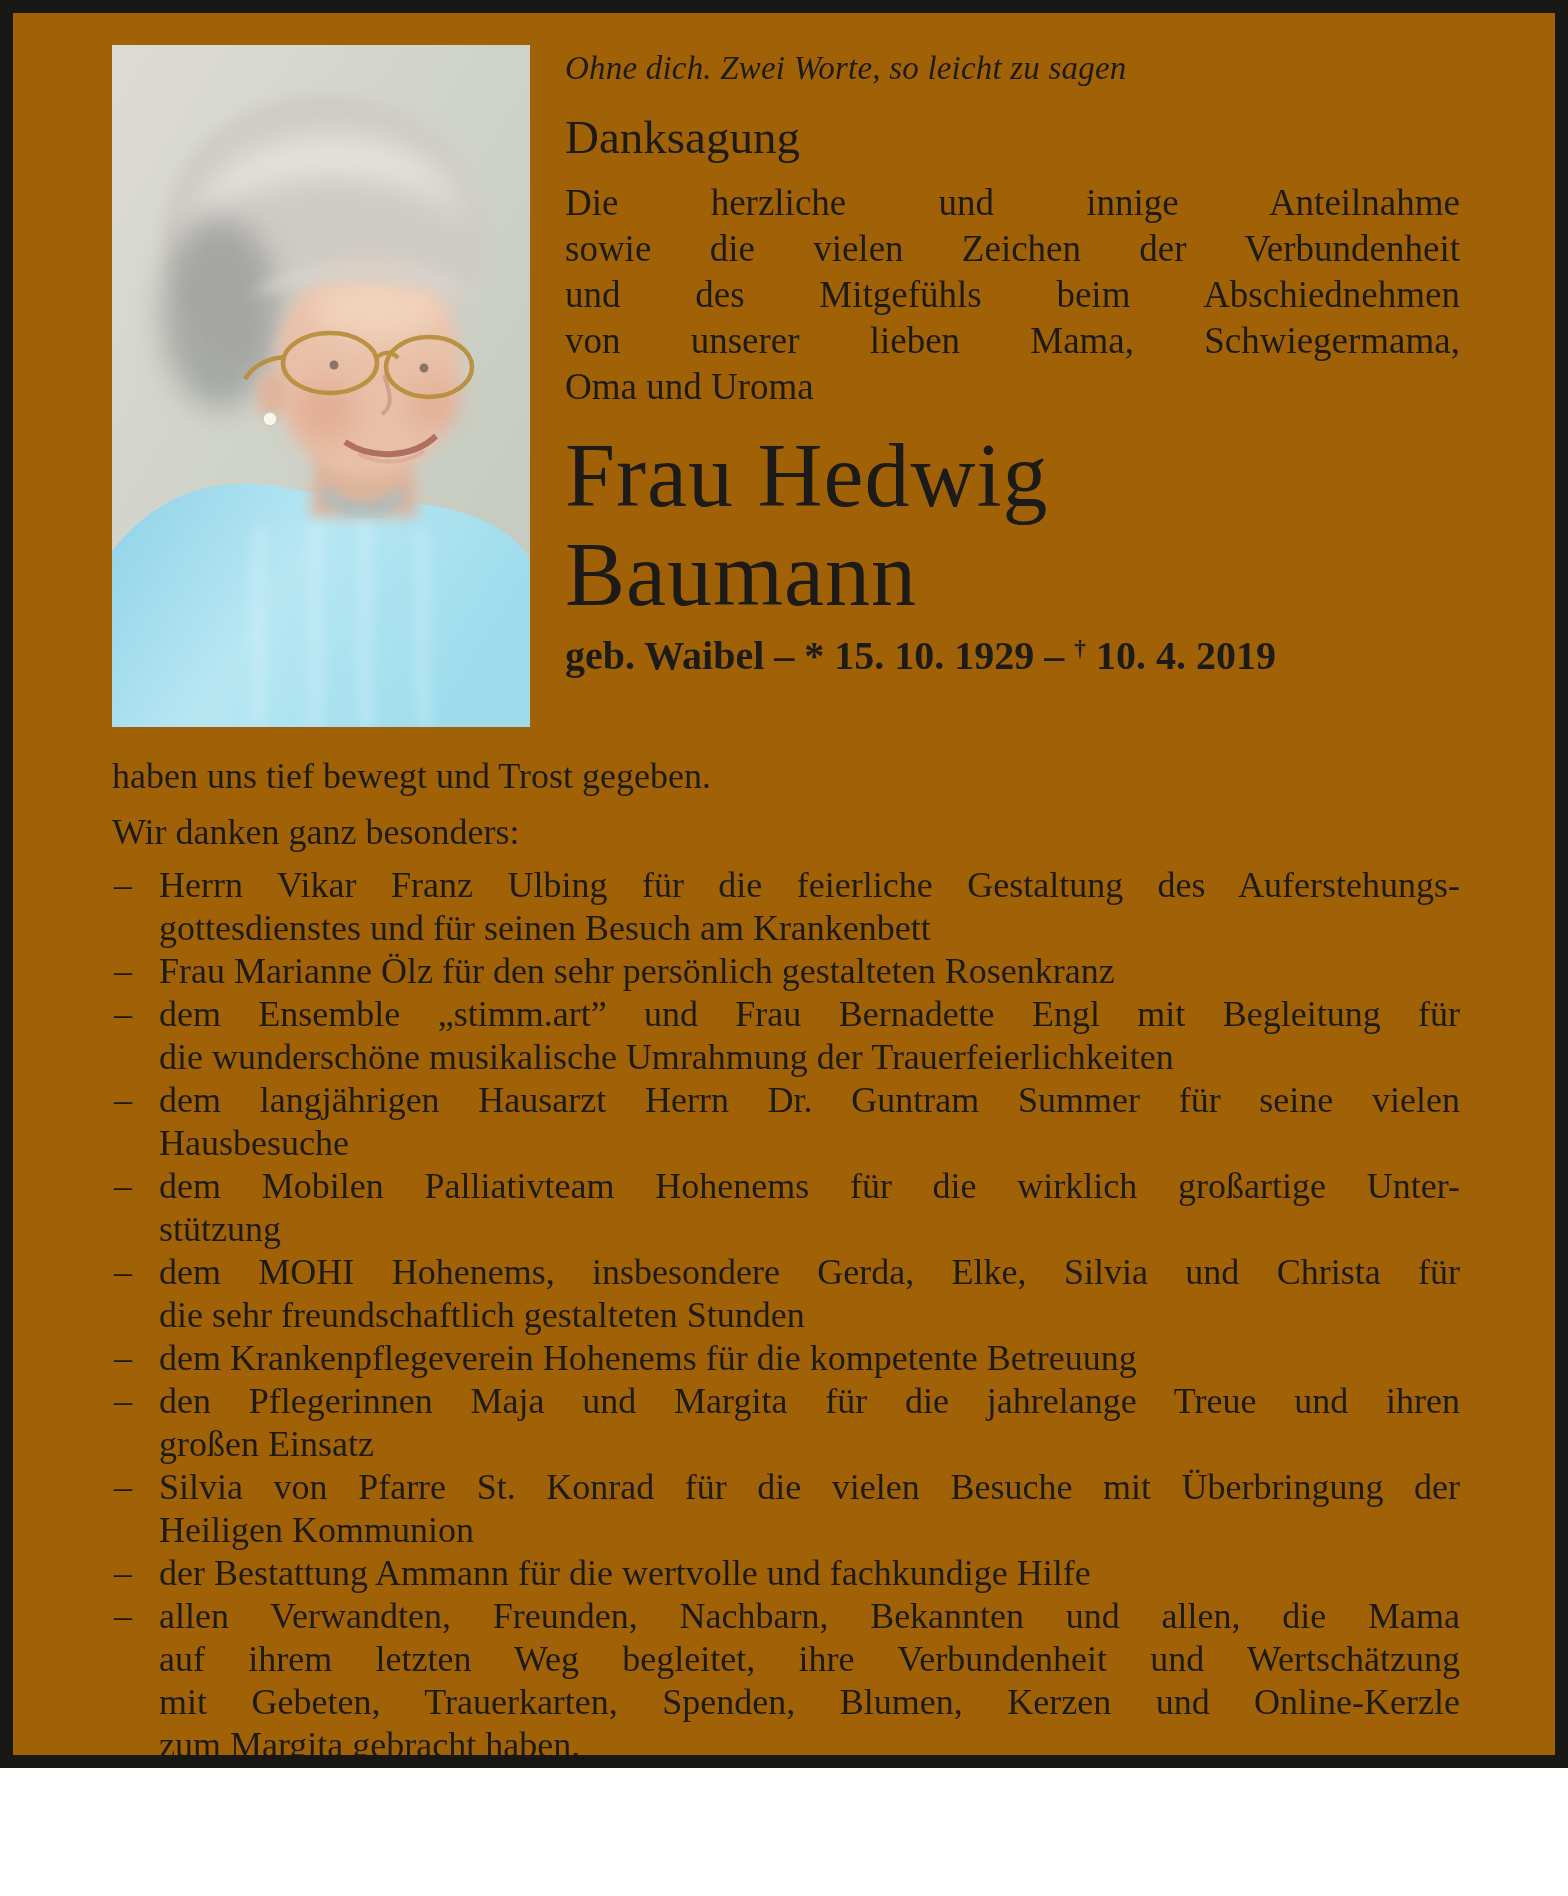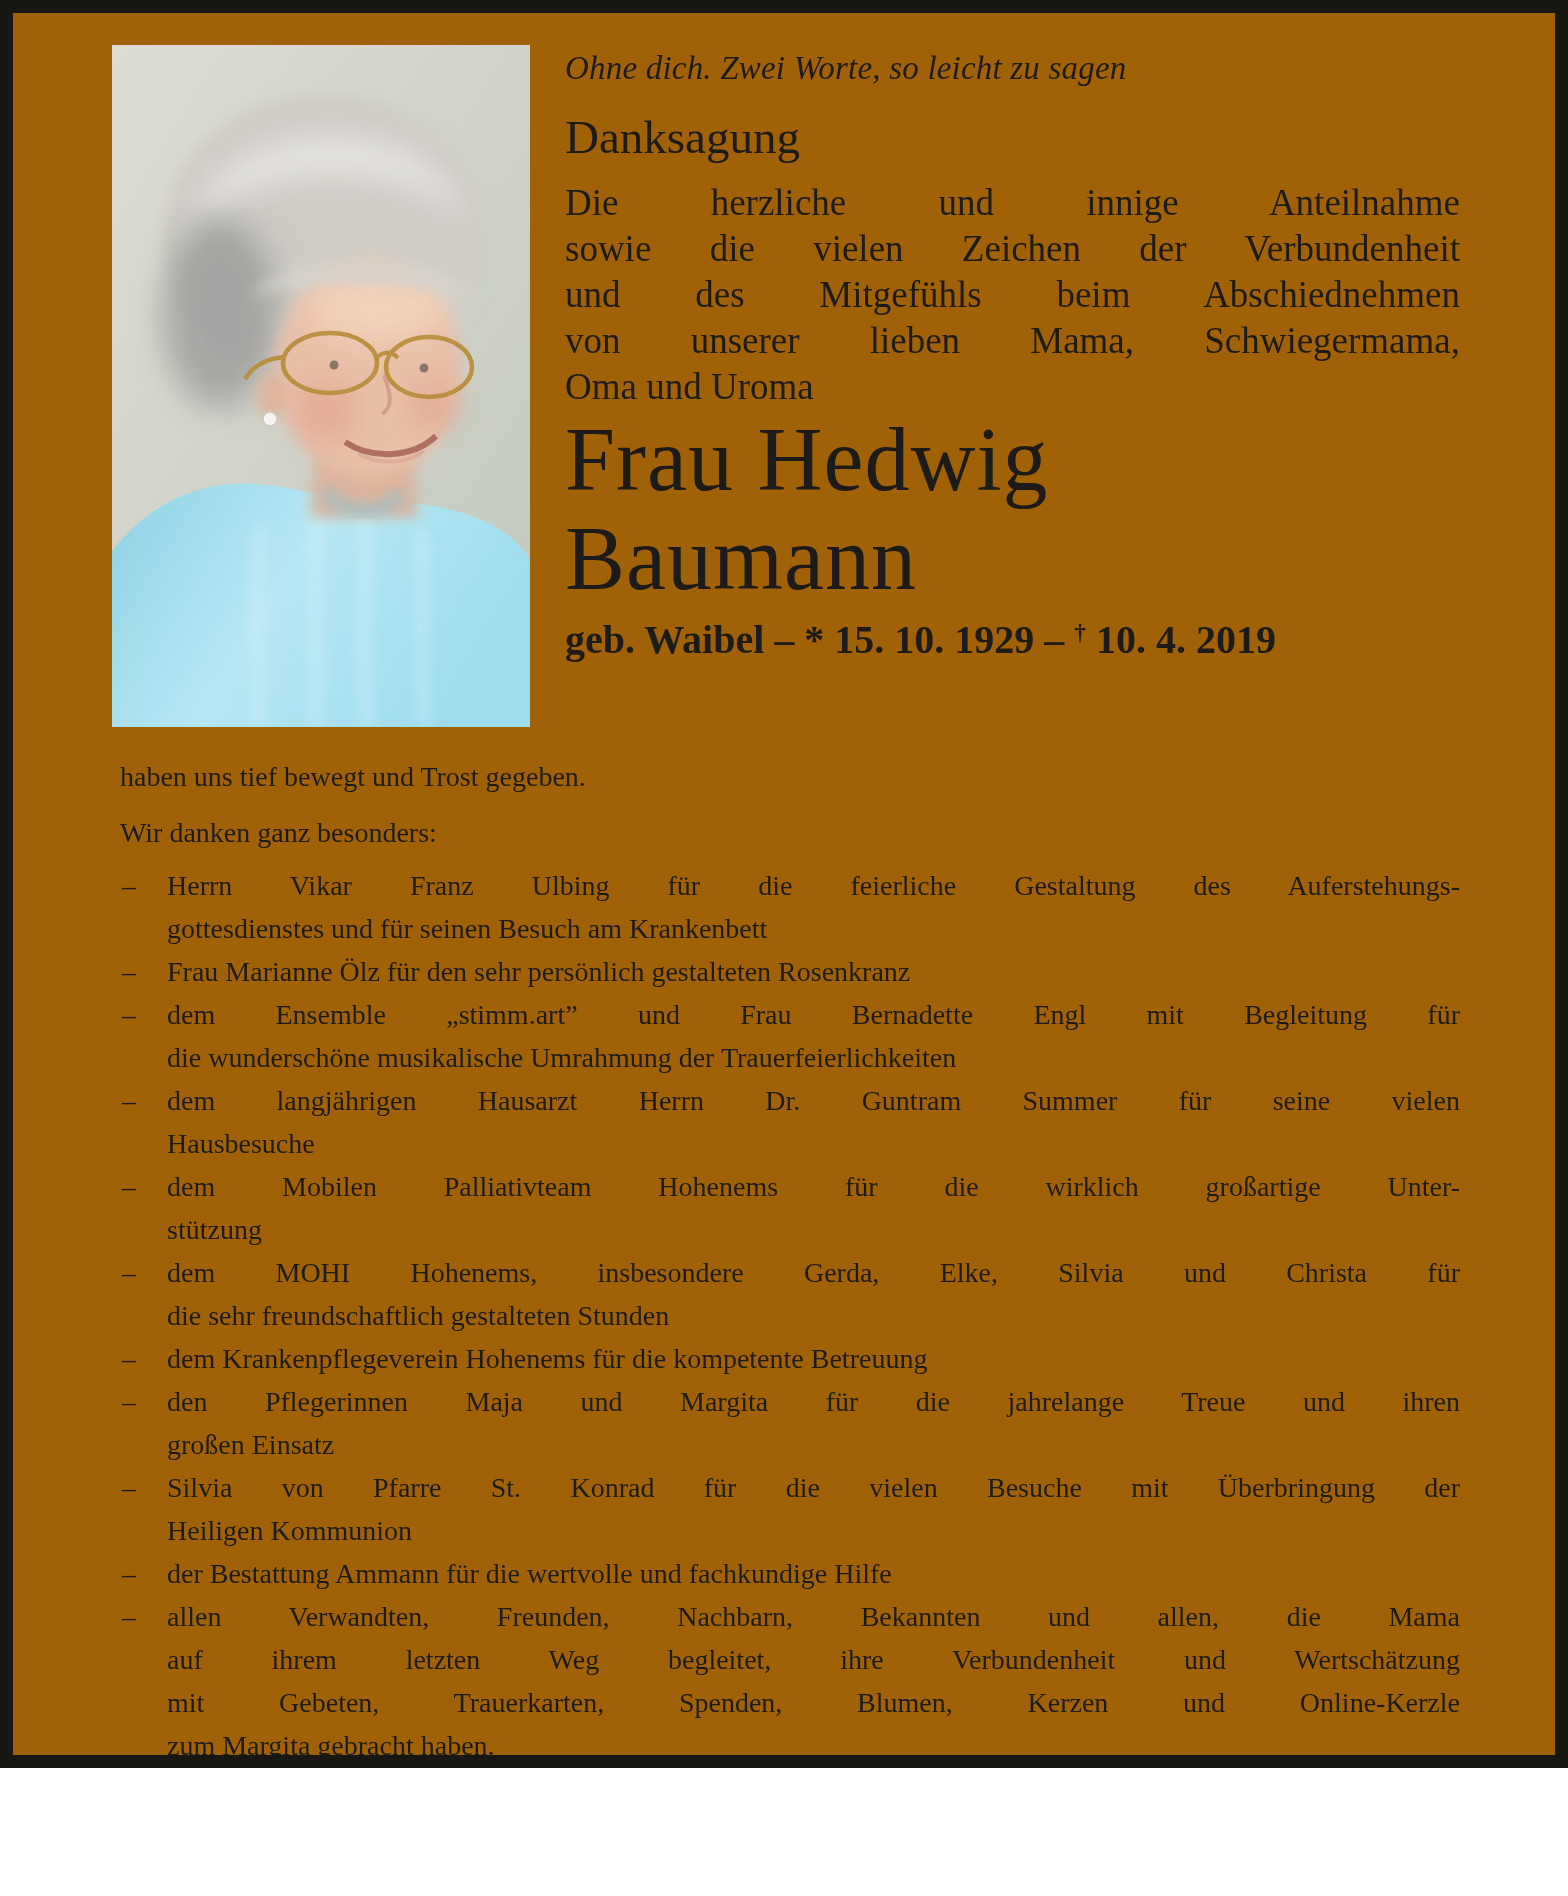--- a/index.html
+++ b/index.html
@@ -13,24 +13,24 @@
     color:#1d1b18;
     overflow:hidden;
   }
   .top{display:flex;padding:32px 95px 0 99px;}
   .photo{flex:0 0 418px;width:418px;height:682px;overflow:hidden;background:#cfd2c8;}
   .rightcol{margin-left:35px;width:895px;padding-top:2px;}
   .quote{font-style:italic;font-size:33px;line-height:1.3;letter-spacing:.2px;}
   .heading{font-size:47px;font-weight:normal;margin:20px 0 0 0;}
   .intro{margin-top:16px;font-size:37px;line-height:46px;}
   .jfull{text-align:justify;text-align-last:justify;}
-  .bigname{font-size:90px;line-height:1.1;font-weight:normal;letter-spacing:1px;}
+  .bigname{margin-top:16px;font-size:90px;line-height:1.1;font-weight:normal;letter-spacing:1px;}
   .dates{margin-top:8px;font-size:40px;font-weight:bold;white-space:nowrap;}
   .cross{font-size:0.58em;vertical-align:0.55em;}
-  .body{padding:0 95px 0 99px;font-size:28px;line-height:43px;margin-left:8px;}
+  .body{padding:0 95px 0 99px;font-size:36px;line-height:43px;}
   .lead1{margin:28px 0 0 0;}
   .lead2{margin:13px 0 0 0;}
   .list{margin-top:10px;}
   .item{position:relative;padding-left:47px;}
   .dash{position:absolute;left:2px;top:0;}
   .families{margin-top:13px;text-align:center;}
   .signoff{margin-top:15px;}
   .b{font-weight:bold;}
 </style>
 </head>

